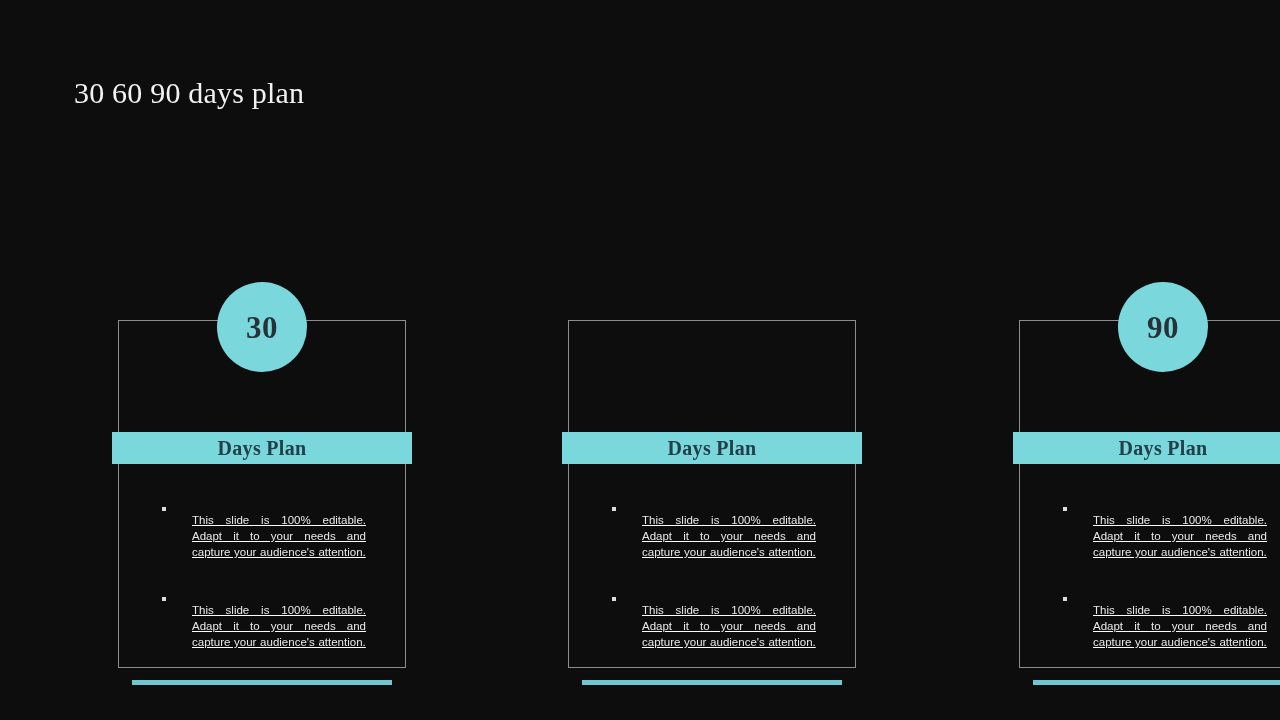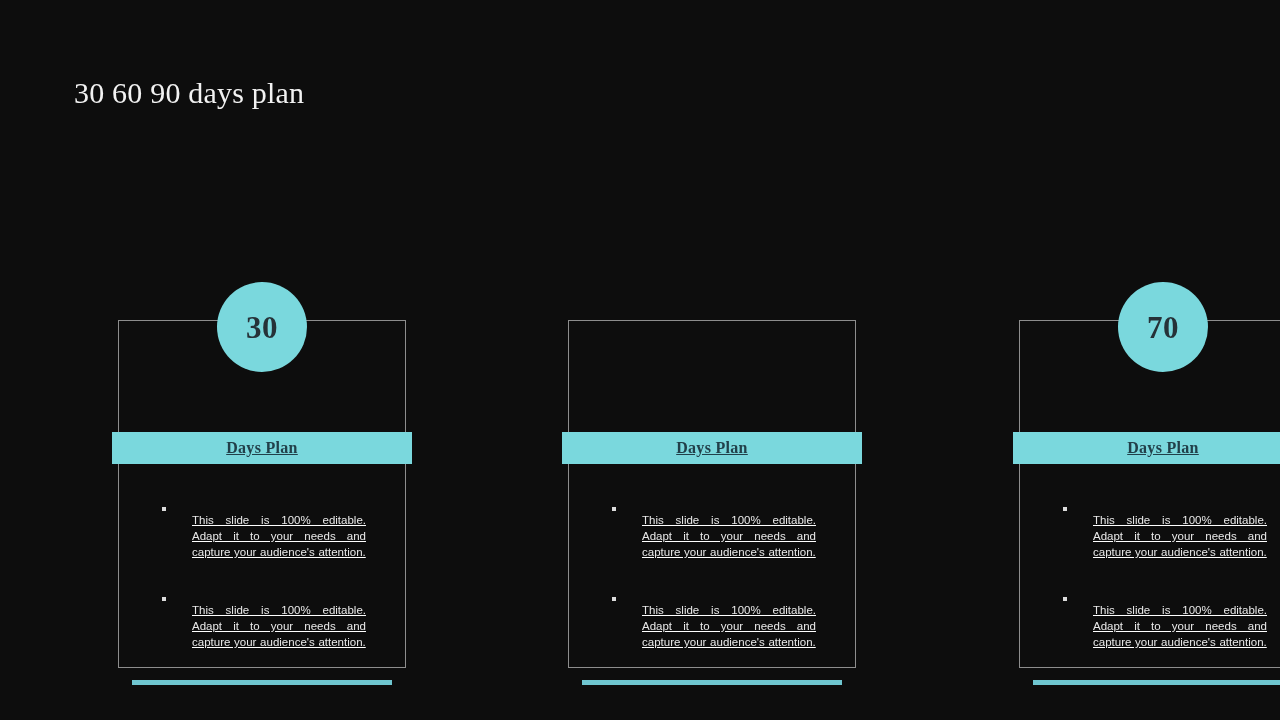--- a/index.html
+++ b/index.html
@@ -99,24 +99,23 @@
     height:32px;
     background:#7ad8dd;
     display:flex;
     align-items:center;
     justify-content:center;
     z-index:3;
   }
   .band-label {
     font-family:"Liberation Serif", serif;
     font-weight:700;
-    font-size:16px;
+    font-size:20px;
     color:#22404a;
     letter-spacing:0.3px;
-    text-decoration:underline;
   }
 
   
   .bullets {
     position:absolute;
     left:20px;
     top:168px;
     width:252px;
     z-index:2;
     text-decoration:underline;
@@ -220,21 +219,21 @@
         </div>
       </div>
 
       <div class="accent"></div>
     </div>
 
     <div class="card card-3">
       <div class="card-frame"></div>
 
       <div class="badge">
-        <span class="badge-num">70</span>
+        <span class="badge-num">90</span>
       </div>
 
       <div class="band">
         <span class="band-label">Days Plan</span>
       </div>
 
       <div class="bullets">
         <div class="bullet-item">
           <span class="bullet-mark"></span>
           <span class="bullet-text">This slide is 100% editable. Adapt it to your needs and capture your audience's attention.</span>

